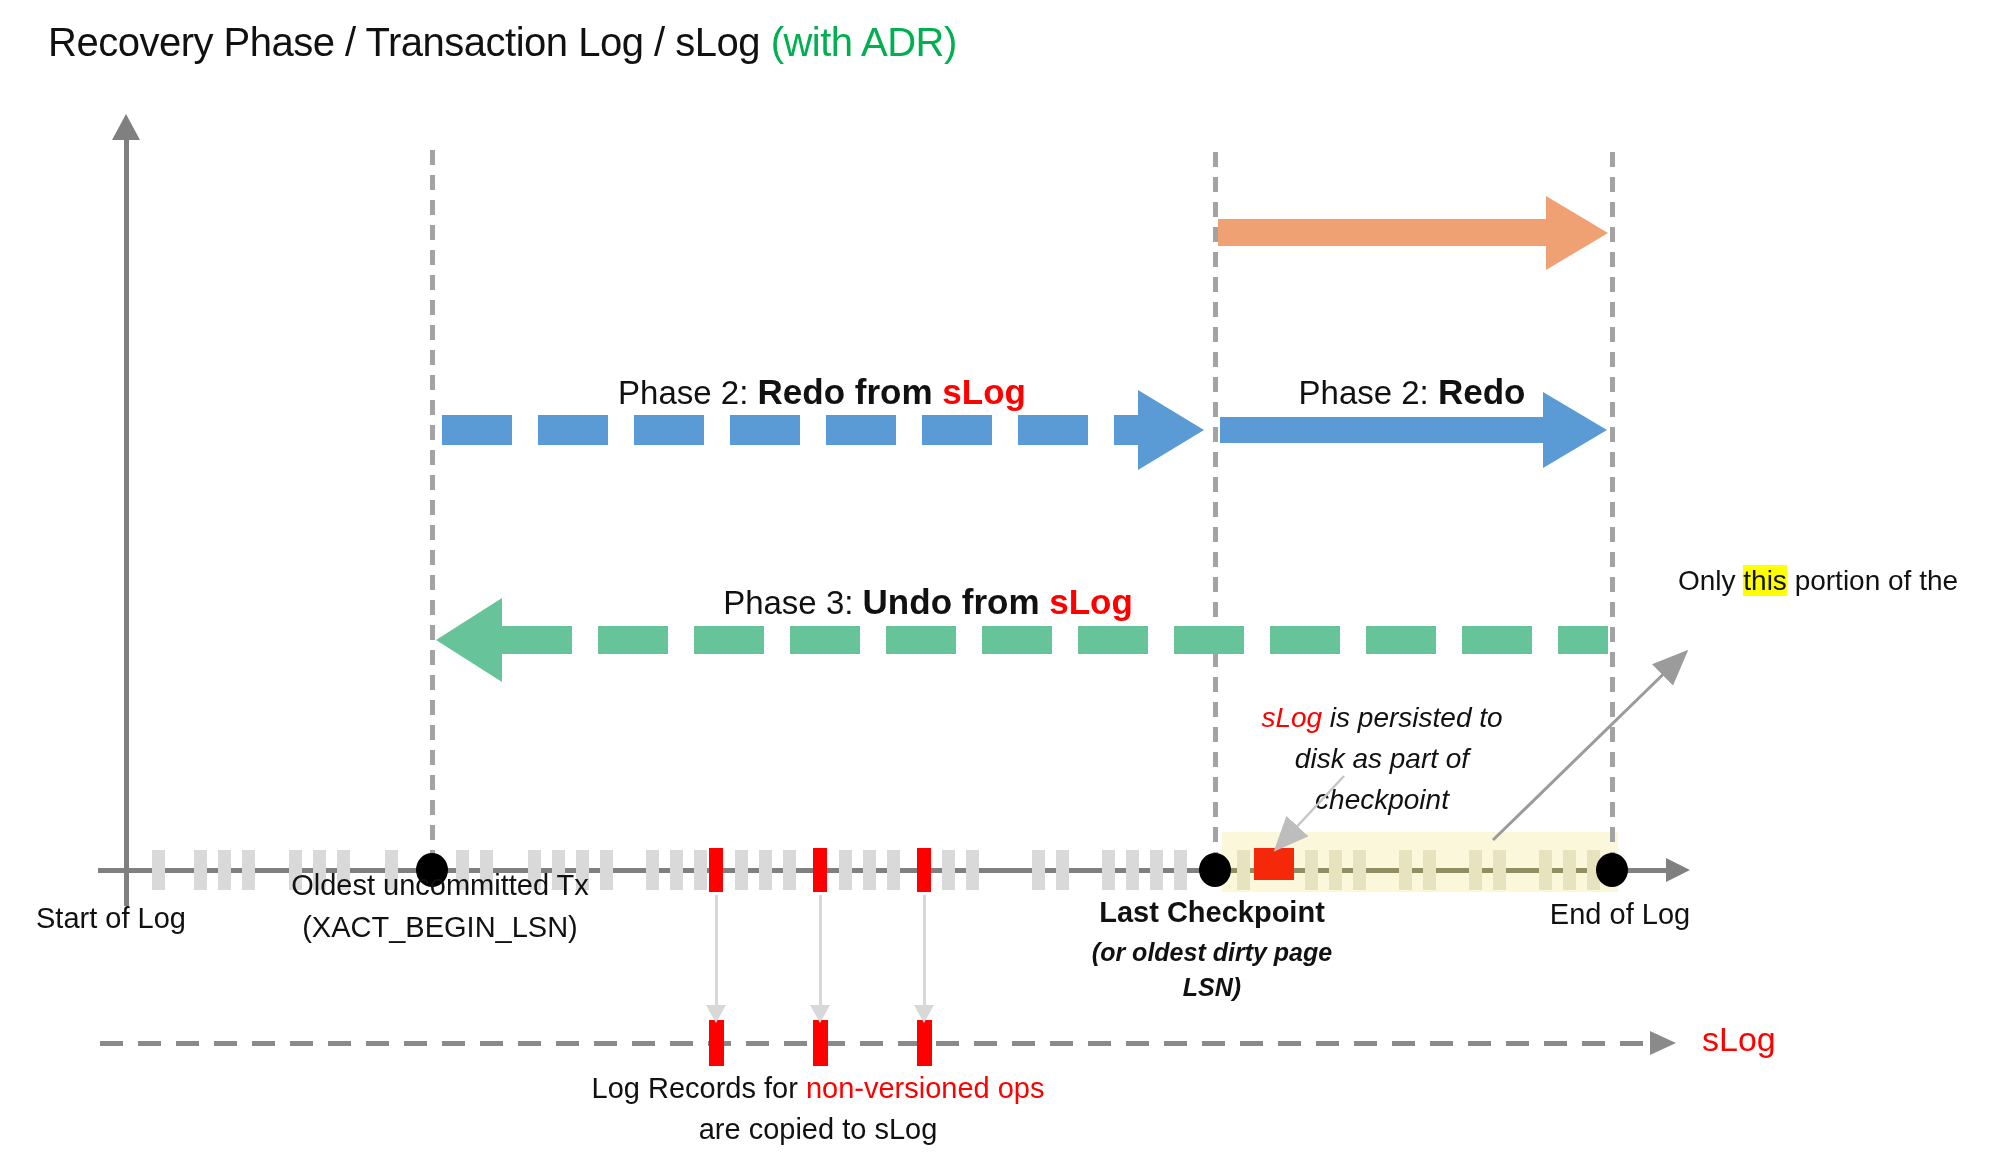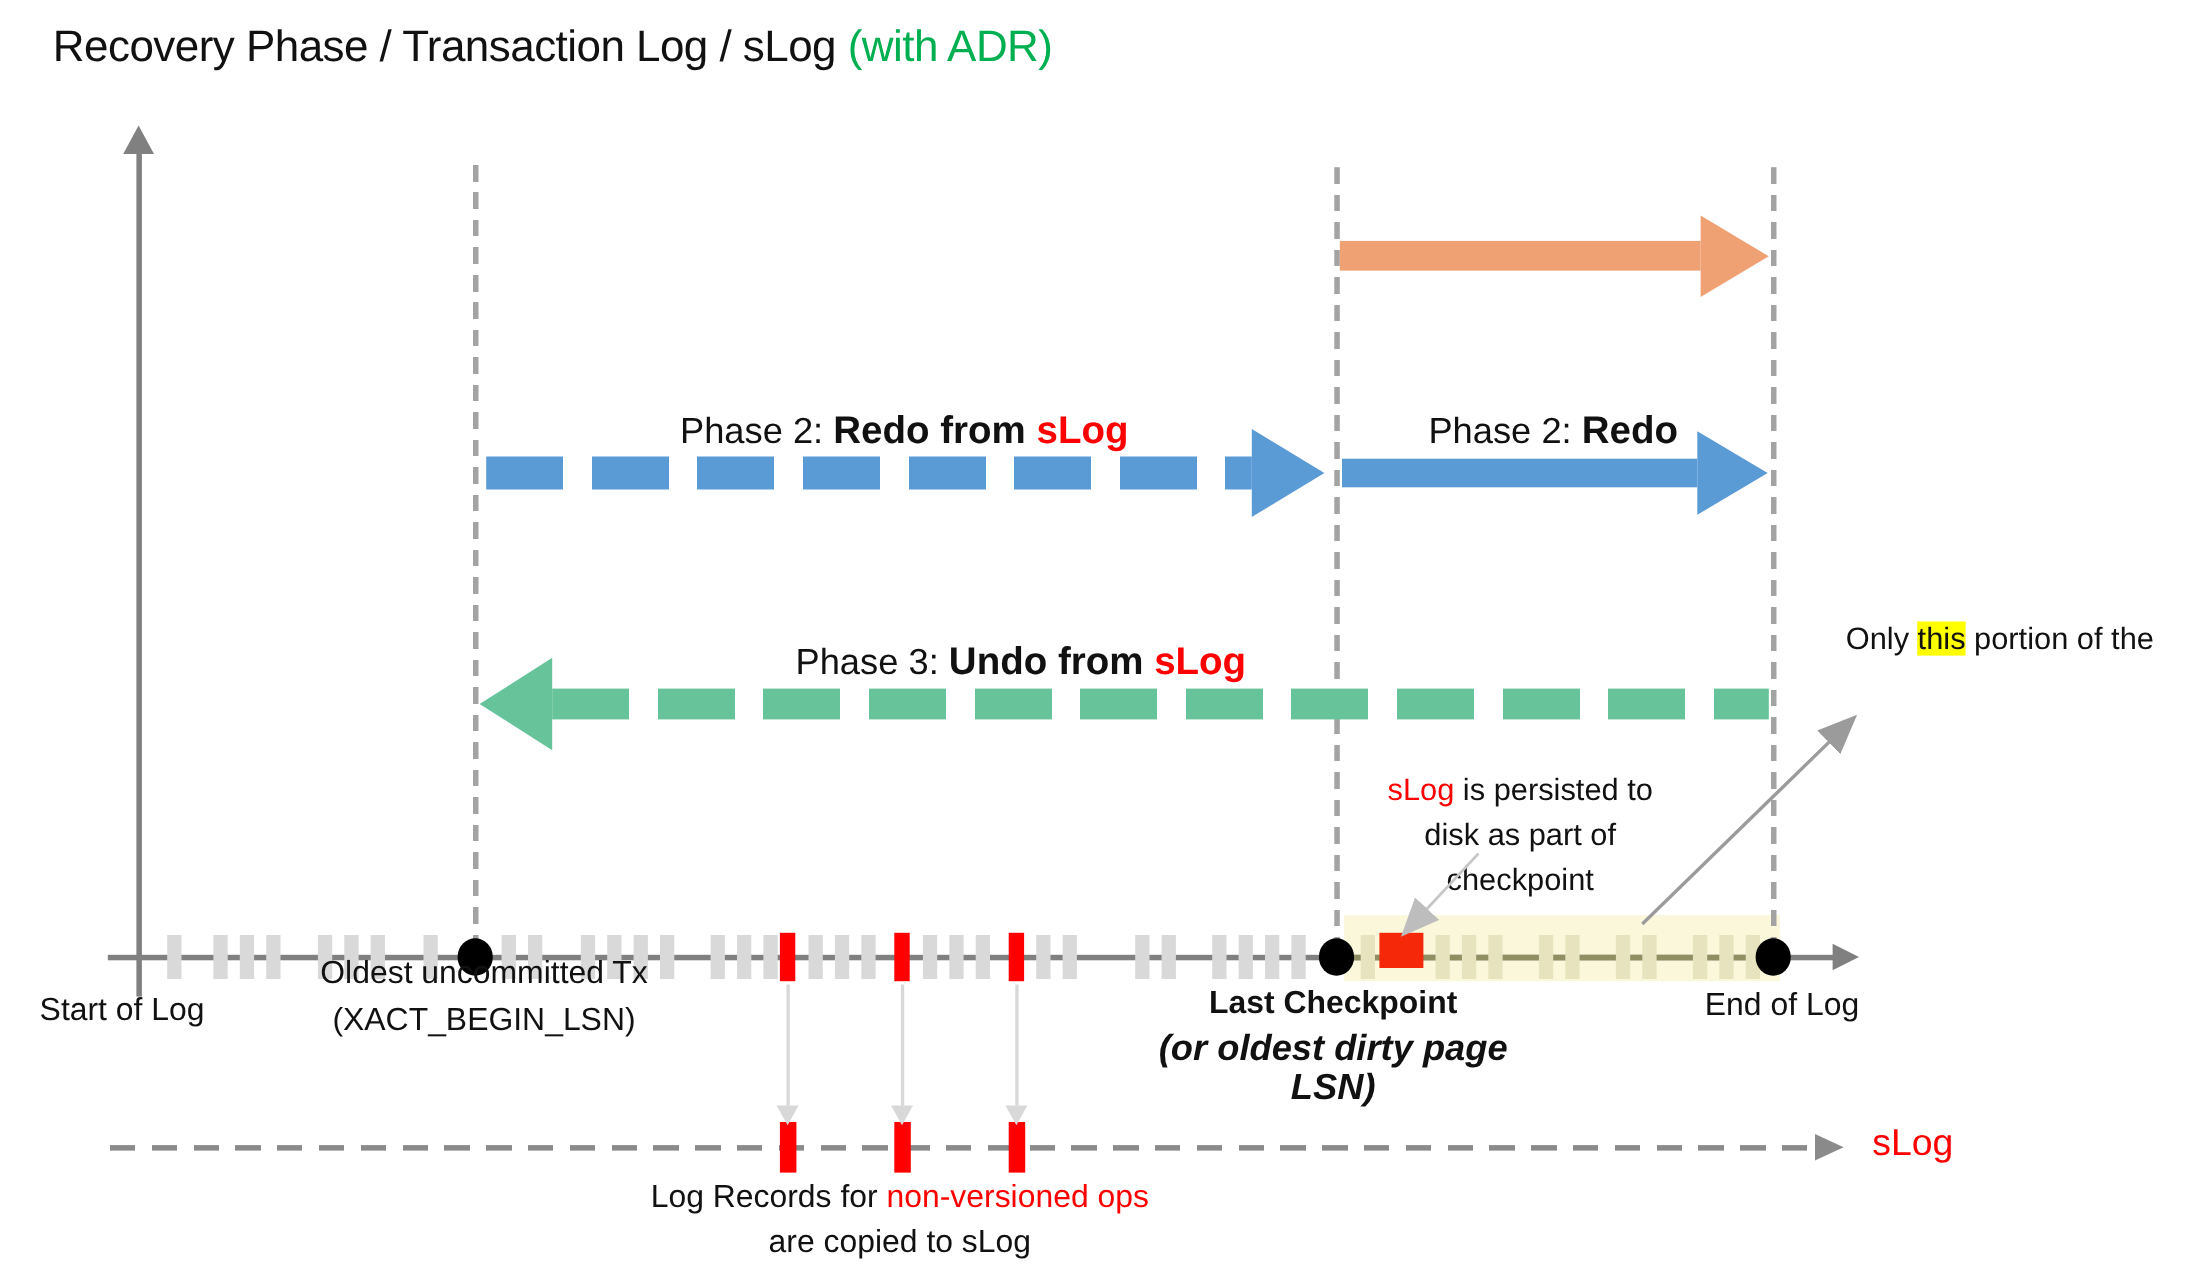--- a/index.html
+++ b/index.html
@@ -84,28 +84,28 @@
   .phase-label .red{color:var(--red);font-weight:bold;font-size:35px;}
   .pl1{left:1368px;top:160px;}
   .pl2s{left:822px;top:372px;}
   .pl2{left:1400px;top:372px;margin-left:12px;}
   .pl3{left:928px;top:582px;}
   
   .note{position:absolute;font-size:28px;text-align:center;transform:translateX(-50%);line-height:41px;white-space:nowrap;}
   .note .hl{background:var(--hl-yellow);}
   .note .red{color:var(--red);}
   .note-scan{left:1818px;top:560px;}
-  .note-persist{left:1382px;top:697px;}
+  .note-persist{left:1382px;top:697px;font-style:italic;}
   .note-copy{left:818px;top:1068px;font-size:29px;}
   
   .tl-label{position:absolute;font-size:29px;text-align:center;white-space:nowrap;}
   .start-label{left:36px;top:902px;}
   .oldest-label{left:440px;top:864px;transform:translateX(-50%);line-height:42px;}
   .checkpoint-label{left:1212px;top:896px;transform:translateX(-50%);font-weight:bold;}
-  .checkpoint-label .sub{font-size:33px;font-style:italic;line-height:35px;display:block;margin-top:6px;}
+  .checkpoint-label .sub{font-size:25px;font-style:italic;line-height:35px;display:block;margin-top:6px;}
   .end-label{left:1620px;top:898px;transform:translateX(-50%);}
   .txlog-label{left:1702px;top:850px;font-size:34px;white-space:nowrap;}
   .slog-label{left:1702px;top:1020px;font-size:34px;color:var(--red);white-space:nowrap;}
   
   .slog-line{left:100px;top:1041px;width:1554px;height:5px;
     background:repeating-linear-gradient(90deg,#8A8A8A 0 23px,transparent 23px 38px);}
   .slog-head{left:1650px;top:1031px;width:0;height:0;
     border-top:12px solid transparent;border-bottom:12px solid transparent;
     border-left:26px solid #8A8A8A;}
   

